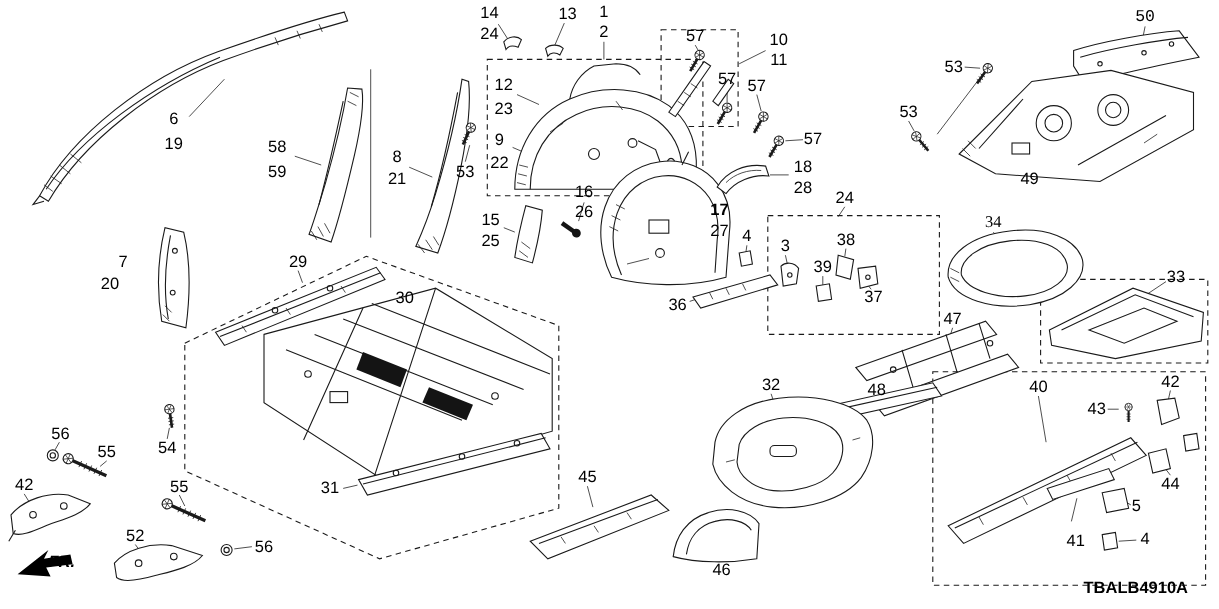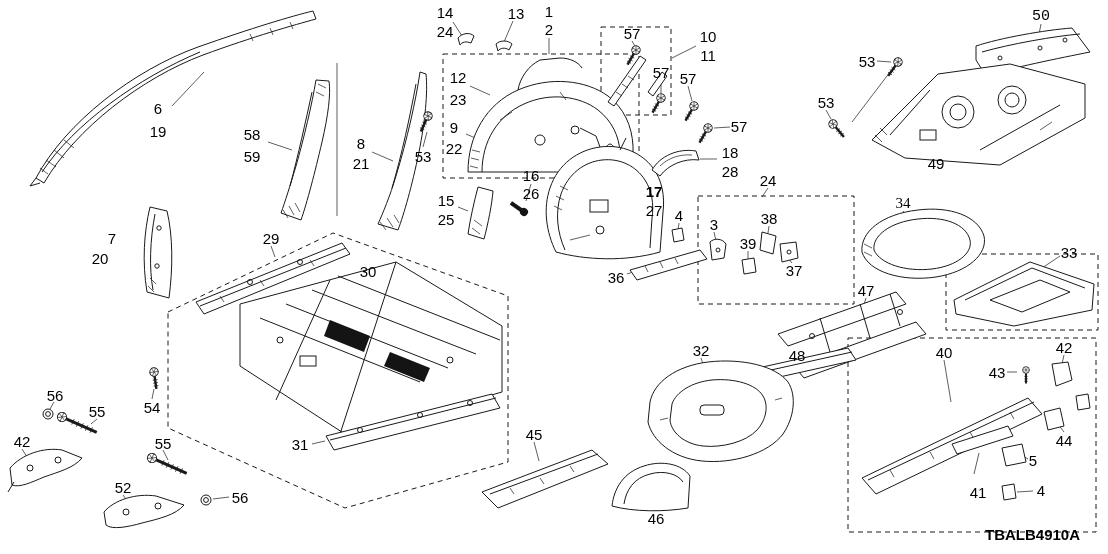--- a/index.html
+++ b/index.html
@@ -413,16 +413,22 @@
       <span class="callout" style="left: 534px; top: 434px;">45</span>
       <span class="callout" style="left: 1064px; top: 440px;">44</span>
       <span class="callout" style="left: 1033px; top: 460px;">5</span>
       <span class="callout" style="left: 978px; top: 482px; margin-top: 10px;">41</span>
       <span class="callout" style="left: 123px; top: 487px;">52</span>
       <span class="callout" style="left: 240px; top: 497px;">56</span>
       <span class="callout" style="left: 1041px; top: 490px;">4</span>
       <span class="callout" style="left: 656px; top: 518px;">46</span>
     </div>
 
+<div class="fr">
+  <svg width="90" height="42" viewBox="0 0 90 42">
+    <polygon points="4,30 32,8 28,16 52,12 54,21 30,24 34,32" fill="#000"></polygon>
+  </svg>
+  <span class="fr-label">FR.</span>
+</div>
 
 <div class="code">TBALB4910A</div>
 
 </div>
 
 </body></html>

